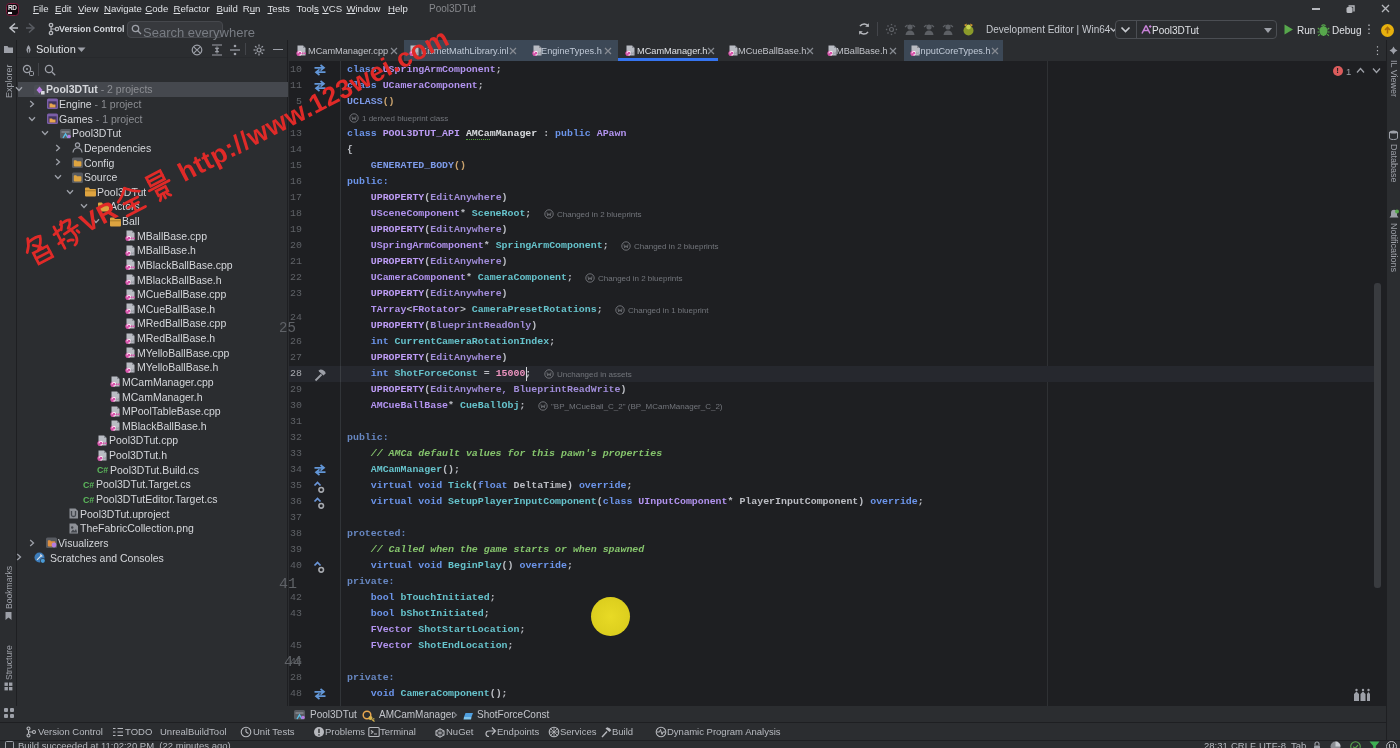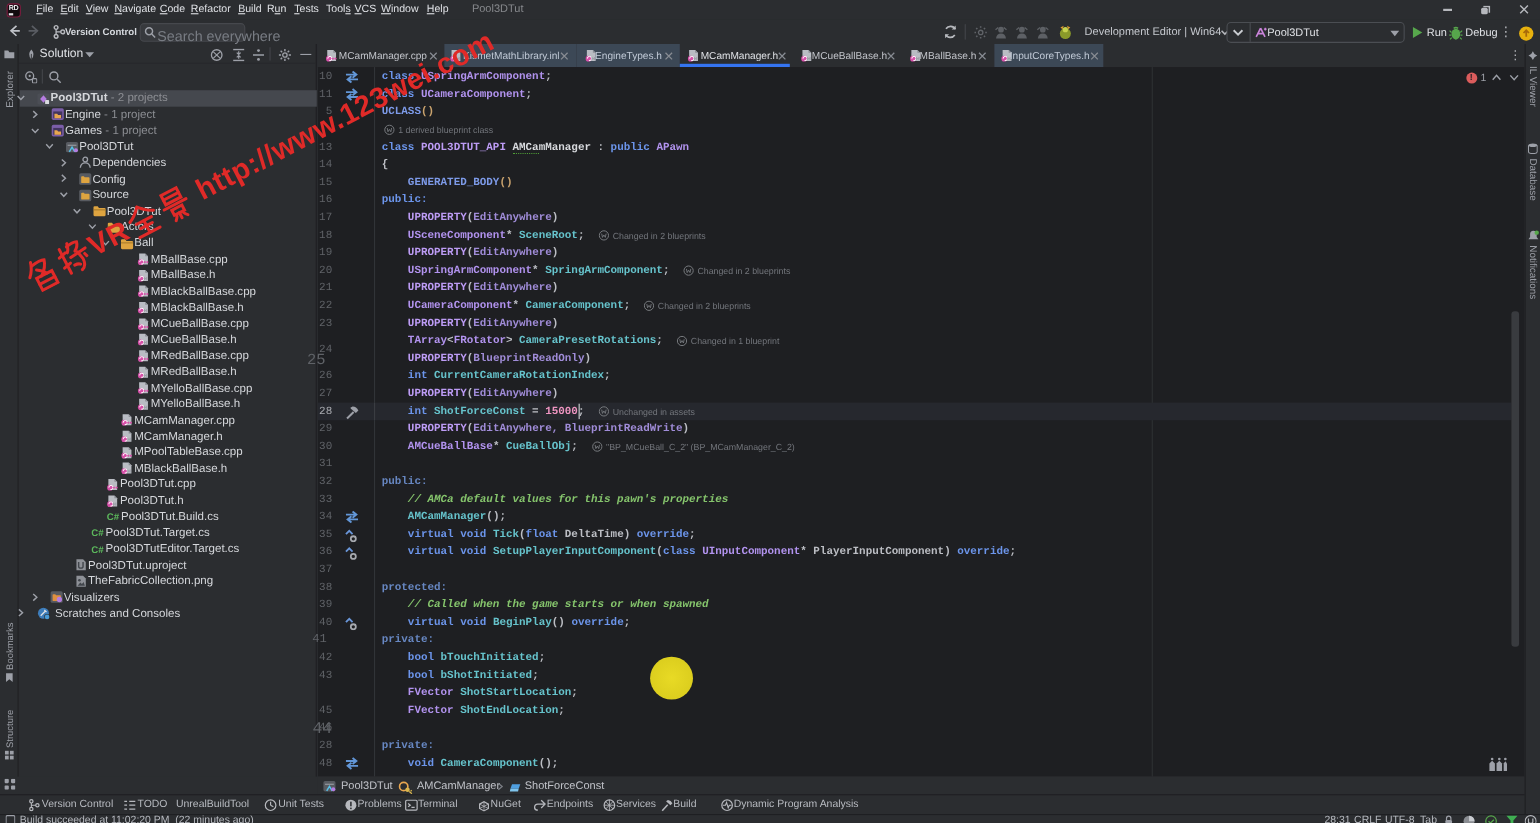--- a/index.html
+++ b/index.html
@@ -790,21 +790,21 @@
     <div class="abs mono" style="left:279px;top:544.3px;width:23px;text-align:right;font-size:9.92px;color:#5f6267;">39</div>
     <div class="abs mono" style="left:347px;top:544.3px;font-size:9.92px;font-weight:bold;white-space:pre;"><span style="color:#bcbec4;">    </span><span style="color:#85c46c;font-style:italic;">// Called when the game starts or when spawned</span></div>
     <div class="abs mono" style="left:279px;top:560.3px;width:23px;text-align:right;font-size:9.92px;color:#5f6267;">40</div>
     <div class="abs" style="left:313px;top:559.6px;width:13px;height:13px;">
       <svg width="13" height="13">
         <path d="M1.5 5.5 L4.5 2.5 L7.5 5.5" stroke="#6a96d9" stroke-width="1.7" fill="none"></path>
         <circle cx="8.2" cy="9.8" r="2.3" stroke="#a6a9af" stroke-width="1.6" fill="none"></circle>
       </svg>
     </div>
     <div class="abs mono" style="left:347px;top:560.3px;font-size:9.92px;font-weight:bold;white-space:pre;"><span style="color:#bcbec4;">    </span><span style="color:#6c95eb;">virtual void </span><span style="color:#66c3cc;">BeginPlay</span><span style="color:#bcbec4;">() </span><span style="color:#6c95eb;">override</span><span style="color:#bcbec4;">;</span></div>
-    <div class="abs mono" style="left:279px;top:576.3px;width:23px;text-align:center;font-size:11px;color:#5f6267;">41</div>
+    <div class="abs mono" style="left:279px;top:576.3px;width:23px;text-align:left;font-size:15px;color:#5f6267;">41</div>
     <div class="abs mono" style="left:347px;top:576.3px;font-size:9.92px;font-weight:bold;white-space:pre;"><span style="color:#6787c2;">private:</span></div>
     <div class="abs mono" style="left:279px;top:592.3px;width:23px;text-align:right;font-size:9.92px;color:#5f6267;">42</div>
     <div class="abs mono" style="left:347px;top:592.3px;font-size:9.92px;font-weight:bold;white-space:pre;"><span style="color:#bcbec4;">    </span><span style="color:#6c95eb;">bool </span><span style="color:#66c3cc;">bTouchInitiated</span><span style="color:#bcbec4;">;</span></div>
     <div class="abs mono" style="left:279px;top:608.3px;width:23px;text-align:right;font-size:9.92px;color:#5f6267;">43</div>
     <div class="abs mono" style="left:347px;top:608.3px;font-size:9.92px;font-weight:bold;white-space:pre;"><span style="color:#bcbec4;">    </span><span style="color:#6c95eb;">bool </span><span style="color:#66c3cc;">bShotInitiated</span><span style="color:#bcbec4;">;</span></div>
     <div class="abs mono" style="left:279px;top:654px;width:23px;text-align:right;font-size:15px;color:#5f6267;">44</div>
     <div class="abs mono" style="left:347px;top:624.3px;font-size:9.92px;font-weight:bold;white-space:pre;"><span style="color:#bcbec4;">    </span><span style="color:#b293ef;">FVector </span><span style="color:#66c3cc;">ShotStartLocation</span><span style="color:#bcbec4;">;</span></div>
     <div class="abs mono" style="left:279px;top:640.3px;width:23px;text-align:right;font-size:9.92px;color:#5f6267;">45</div>
     <div class="abs mono" style="left:347px;top:640.3px;font-size:9.92px;font-weight:bold;white-space:pre;"><span style="color:#bcbec4;">    </span><span style="color:#b293ef;">FVector </span><span style="color:#66c3cc;">ShotEndLocation</span><span style="color:#bcbec4;">;</span></div>
     <div class="abs mono" style="left:279px;top:656.3px;width:23px;text-align:right;font-size:9.92px;color:#5f6267;">46</div>

